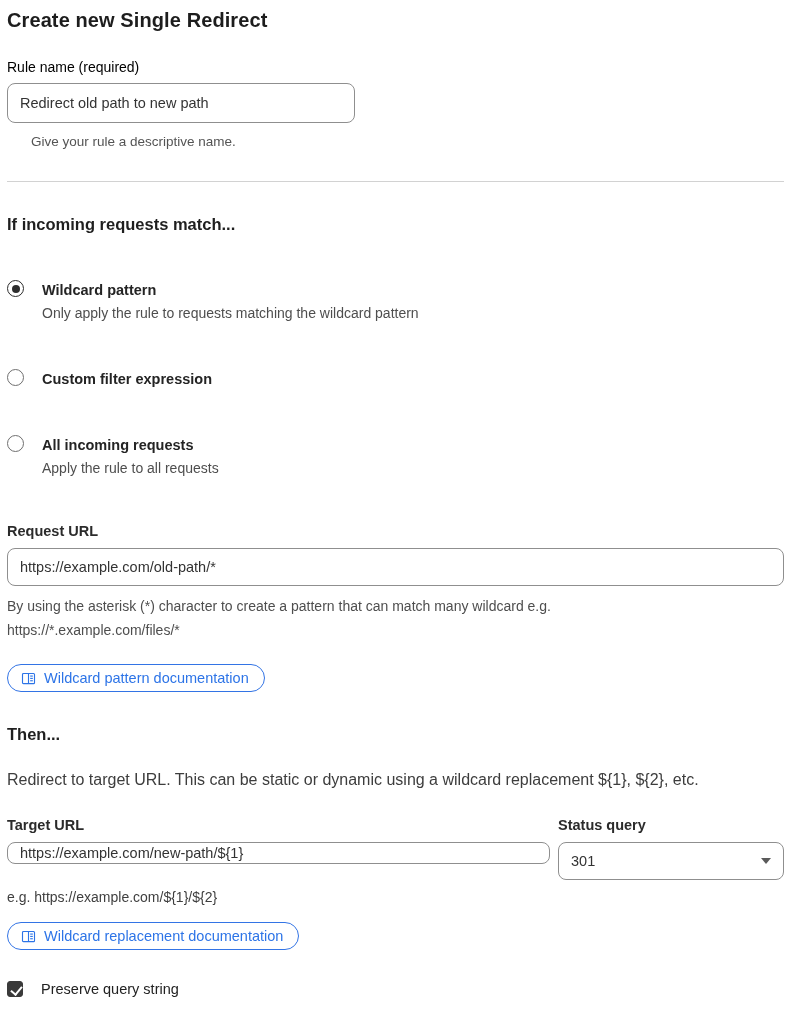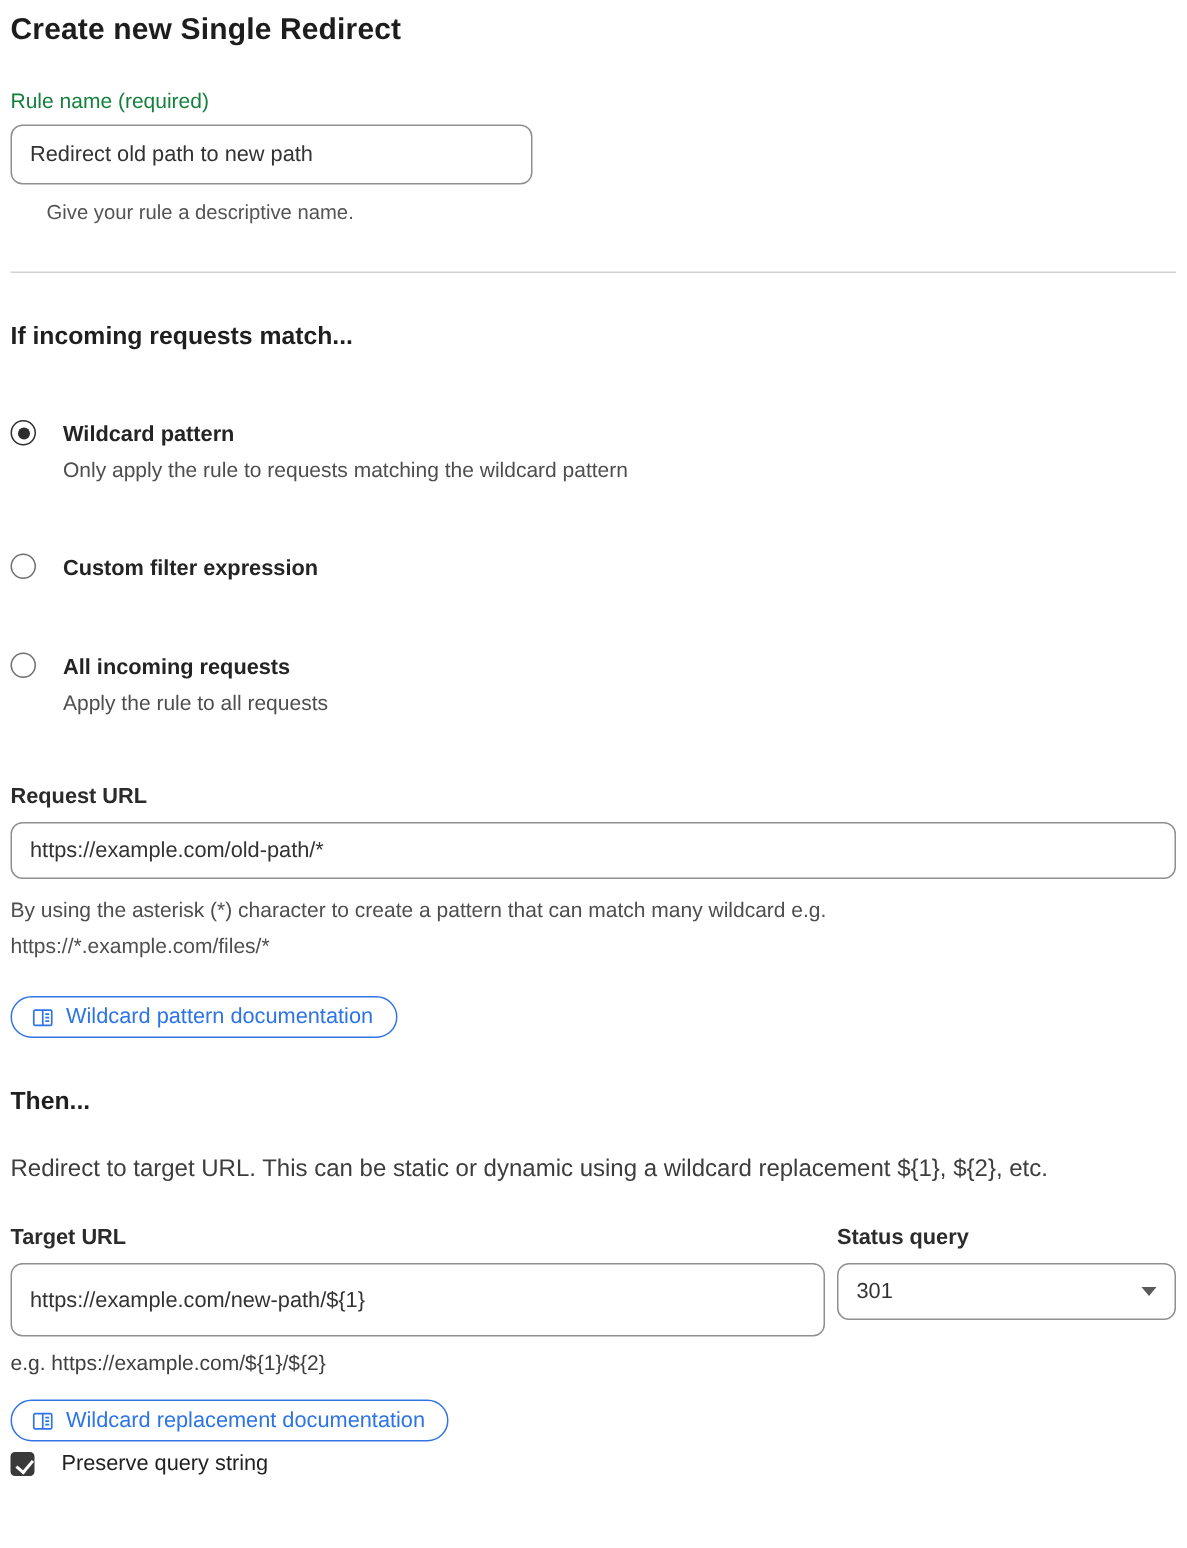--- a/index.html
+++ b/index.html
@@ -11,21 +11,21 @@
     color: #222;
     padding: 6px 7px 10px 7px;
   }
   .page-title {
     font-size: 20px;
     font-weight: 700;
     color: #1d1d1d;
     margin-top: 3px;
     letter-spacing: 0.1px;
   }
-  .field-label { font-size: 14px; color: #15803d; margin-top: 27px; }
+  .field-label { font-size: 14px; color: #000000; margin-top: 27px; }
   .field-label-strong { font-size: 14.5px; font-weight: 700; color: #2b2b2b; }
   .text-input {
     display: block;
     height: 40px;
     border: 1px solid #8f8f8f;
     border-radius: 8px;
     padding: 0 12px;
     font-family: "Liberation Sans", sans-serif;
     font-size: 14.5px;
     color: #333;
@@ -81,21 +81,21 @@
     font-size: 14.5px;
     cursor: pointer;
   }
   .doc-button svg { display: block; }
 
   .then-sentence { font-size: 16px; color: #3d3d3d; margin-top: 27px; }
 
   .fields-row { display: flex; gap: 8px; margin-top: 28px; }
   .field-col-target { width: 543px; }
   .field-col-status { width: 226px; }
-  .fields-row .text-input { margin-top: 9px; height: 49px; }
+  .fields-row .text-input { margin-top: 9px; height: 22px; }
   .select-box {
     display: flex;
     align-items: center;
     justify-content: space-between;
     height: 38px;
     border: 1px solid #8f8f8f;
     border-radius: 8px;
     padding: 0 12px;
     font-size: 14.5px;
     color: #333;
@@ -104,21 +104,21 @@
     background: #fff;
   }
   .caret-down {
     width: 0; height: 0;
     border-left: 5px solid transparent;
     border-right: 5px solid transparent;
     border-top: 6px solid #5a5a5a;
   }
   .eg-help { font-size: 14px; color: #3f3f3f; margin-top: 9px; }
 
-  .checkbox-row { display: flex; align-items: center; gap: 18px; margin-top: 7px; cursor: pointer; }
+  .checkbox-row { display: flex; align-items: center; gap: 18px; margin-top: 31px; cursor: pointer; }
   .checkbox-box {
     width: 16px; height: 16px;
     border-radius: 3px;
     border: 1px solid #6f6f6f;
     background: #fff;
     position: relative;
   }
   .checkbox-row.checked .checkbox-box { background: #3a3a3a; border-color: #3a3a3a; }
   .checkbox-row.checked .checkbox-box::after {
     content: "";

